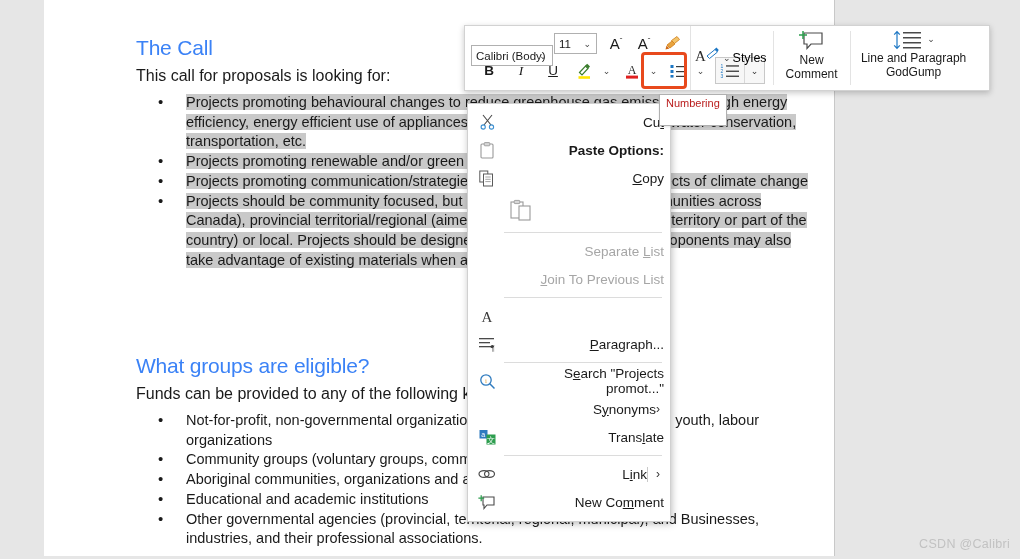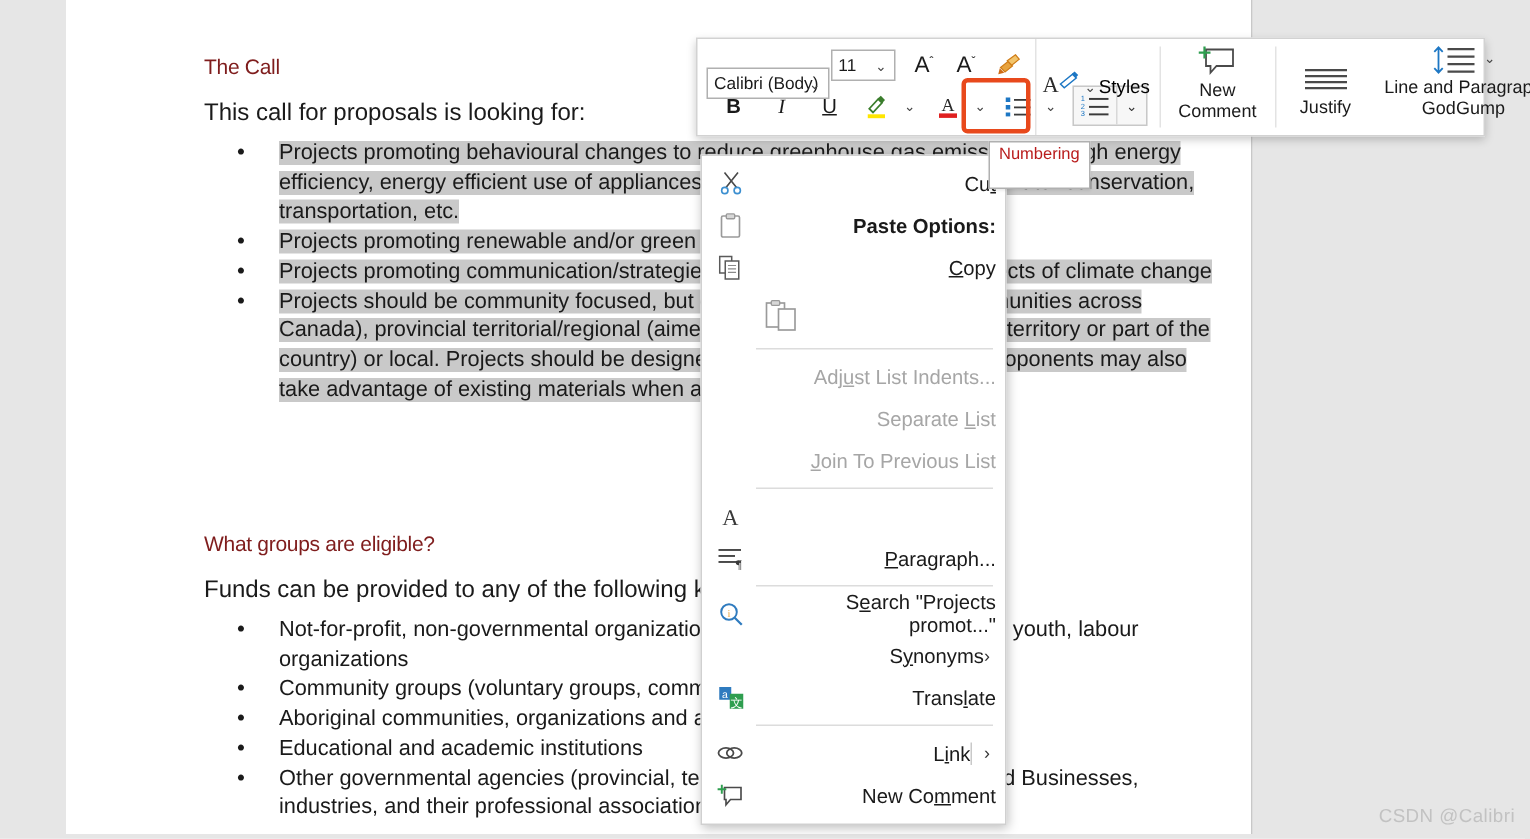--- a/index.html
+++ b/index.html
@@ -25,22 +25,22 @@
     box-sizing: border-box;
   }
   .doc-body {
     position: absolute;
     left: 92px; top: 0px;
     width: 680px;
   }
 
   h1.heading {
     font-family: "Liberation Sans", sans-serif;
-    color: #7f1d1d;
-    font-size: 14px;
+    color: #3b82f6;
+    font-size: 21px;
     font-weight: normal;
     margin: 0;
     letter-spacing: -0.2px;
   }
   .para {
     font-size: 16px;
     color: #1a1a1a;
     margin: 0;
     line-height: 1.55;
   }
@@ -372,29 +372,20 @@
         <svg width="26" height="22" viewBox="0 0 26 22">
           <path d="M5 3 L23 3 L23 14 L12 14 L8 18.5 L8 14 L5 14 Z" fill="#ffffff" stroke="#4a4a4a" stroke-width="1.2"></path>
           <path d="M4 1 L4 9 M0 5 L8 5" stroke="#2e9e4f" stroke-width="1.5"></path>
         </svg>
         <span class="lbl">New</span>
         <span>Comment</span>
       </div>
 
       <div class="mt-sep"></div>
 
-      <div class="mt-cell" style="width:50px; justify-content:center; padding-top:9px;">
-        <svg width="30" height="18" viewBox="0 0 30 18">
-          <rect x="1" y="1" width="28" height="1.5" fill="#4a4a4a"></rect>
-          <rect x="1" y="5" width="28" height="1.5" fill="#4a4a4a"></rect>
-          <rect x="1" y="9" width="28" height="1.5" fill="#4a4a4a"></rect>
-          <rect x="1" y="13" width="28" height="1.5" fill="#4a4a4a"></rect>
-        </svg>
-        <span class="lbl">Justify</span>
-      </div>
 
       <div class="mt-cell" style="width:110px;">
         <div style="display:flex;align-items:center;gap:1px;">
           <svg width="34" height="20" viewBox="0 0 34 20">
             <path d="M5 2 L5 18 M2.2 4.6 L5 1.6 L7.8 4.6 M2.2 15.4 L5 18.4 L7.8 15.4" stroke="#1d77c4" stroke-width="1.2" fill="none"></path>
             <rect x="11" y="2" width="18" height="1.5" fill="#4a4a4a"></rect>
             <rect x="11" y="7" width="18" height="1.5" fill="#4a4a4a"></rect>
             <rect x="11" y="12" width="18" height="1.5" fill="#4a4a4a"></rect>
             <rect x="11" y="17" width="18" height="1.5" fill="#4a4a4a"></rect>
           </svg>
@@ -452,24 +443,20 @@
         <svg width="22" height="24" viewBox="0 0 22 24">
           <rect x="1" y="4" width="12" height="16" fill="#ffffff" stroke="#9a9a9a" stroke-width="1.1"></rect>
           <rect x="4.2" y="2.4" width="5.6" height="3.2" rx="0.7" fill="#d7d7d7" stroke="#9a9a9a" stroke-width="0.9"></rect>
           <rect x="9" y="8" width="11" height="14" fill="#ffffff" stroke="#9a9a9a" stroke-width="1.1"></rect>
         </svg>
       </span>
     </div>
 
     <div class="sep"></div>
 
-    <div class="mi disabled">
-      <span class="ico"></span>
-      <span class="txt">Adj<u>u</u>st List Indents...</span>
-    </div>
 
     <div class="mi disabled">
       <span class="ico"></span>
       <span class="txt">Separate <u>L</u>ist</span>
     </div>
 
     <div class="mi disabled">
       <span class="ico"></span>
       <span class="txt"><u>J</u>oin To Previous List</span>
     </div>

